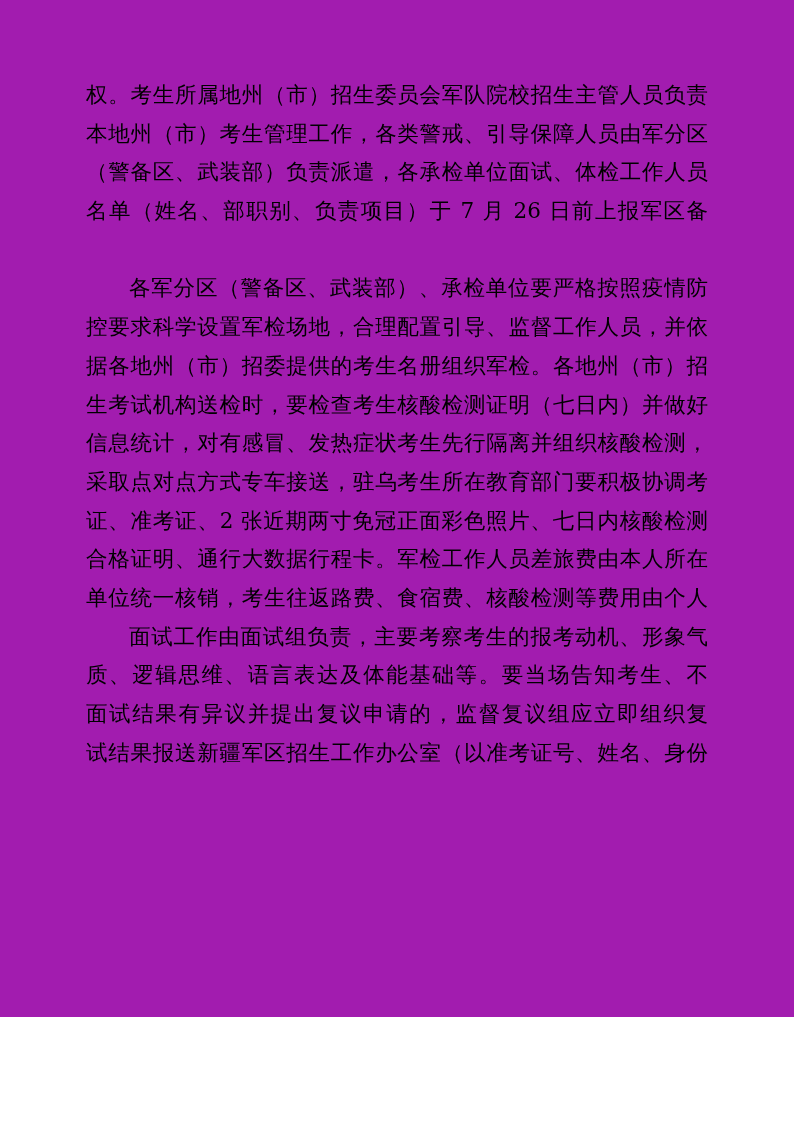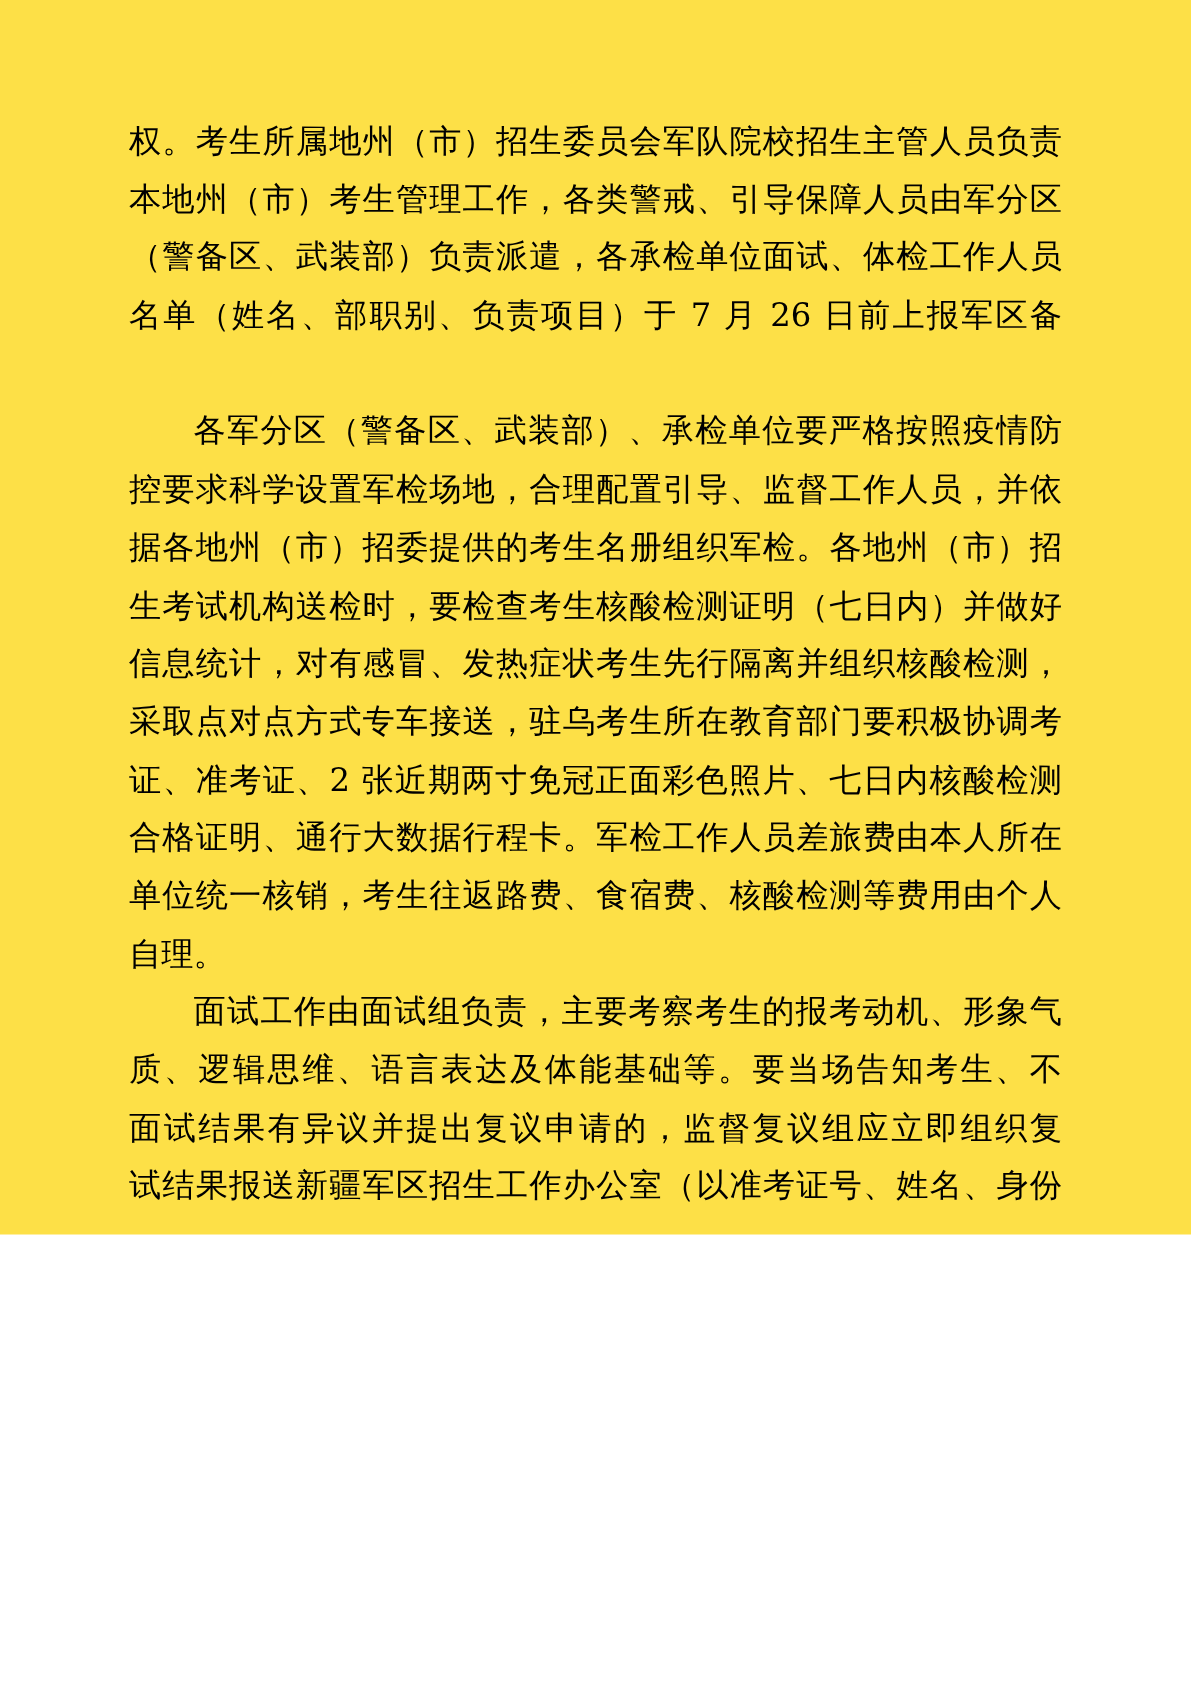--- a/index.html
+++ b/index.html
@@ -9,22 +9,22 @@
   body {
     width: 794px;
     height: 1123px;
     background: #ffffff;
     font-family: "DejaVu Serif", "Liberation Serif", serif;
     color: #000000;
   }
   .page {
     position: relative;
     width: 794px;
-    height: 823px;
-    background: #fde047;
+    height: 1017px;
+    background: #a21caf;
     overflow: hidden;
   }
   .doc-body {
     position: absolute;
     left: 86px;
     top: 76px;
     width: 622px;
     font-size: 21.5px;
     line-height: 38.7px;
     text-align: justify;
@@ -81,21 +81,20 @@
     <div class="para">
       <div class="line indent">各军分区（警备区、武装部）、承检单位要严格按照疫情防</div>
       <div class="line">控要求科学设置军检场地，合理配置引导、监督工作人员，并依</div>
       <div class="line">据各地州（市）招委提供的考生名册组织军检。各地州（市）招</div>
       <div class="line">生考试机构送检时，要检查考生核酸检测证明（七日内）并做好</div>
       <div class="line">信息统计，对有感冒、发热症状考生先行隔离并组织核酸检测，</div>
       <div class="line">采取点对点方式专车接送，驻乌考生所在教育部门要积极协调考生</div>
       <div class="line">证、准考证、2 张近期两寸免冠正面彩色照片、七日内核酸检测</div>
       <div class="line">合格证明、通行大数据行程卡。军检工作人员差旅费由本人所在</div>
       <div class="line">单位统一核销，考生往返路费、食宿费、核酸检测等费用由个人</div>
-      <div class="line end">自理。</div>
     </div>
 
     <div class="para">
       <div class="line indent">面试工作由面试组负责，主要考察考生的报考动机、形象气</div>
       <div class="line">质、逻辑思维、语言表达及体能基础等。要当场告知考生、不</div>
       <div class="line">面试结果有异议并提出复议申请的，监督复议组应立即组织复议，</div>
       <div class="line">试结果报送新疆军区招生工作办公室（以准考证号、姓名、身份</div>
     </div>
 
   </div>

